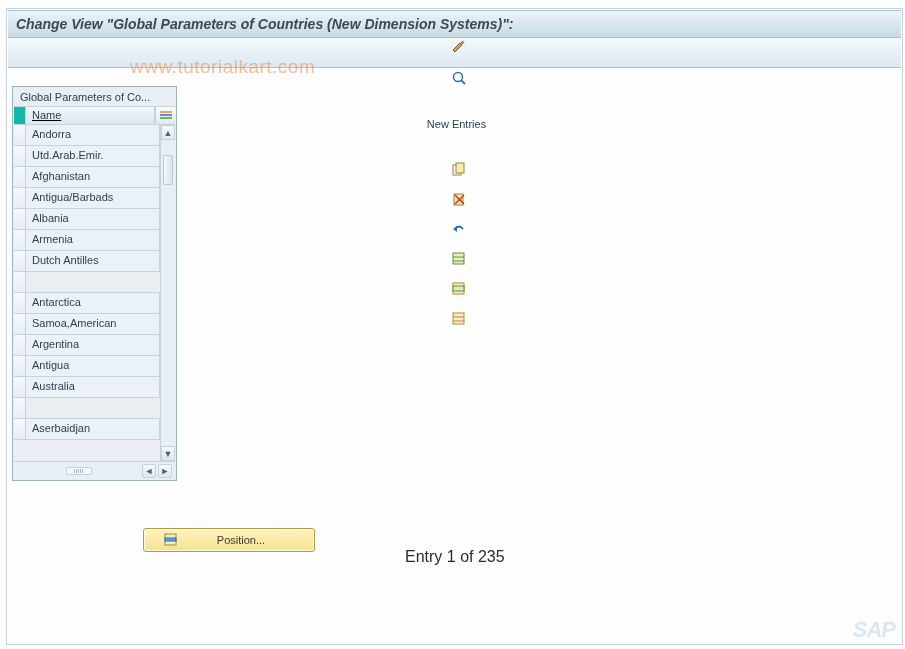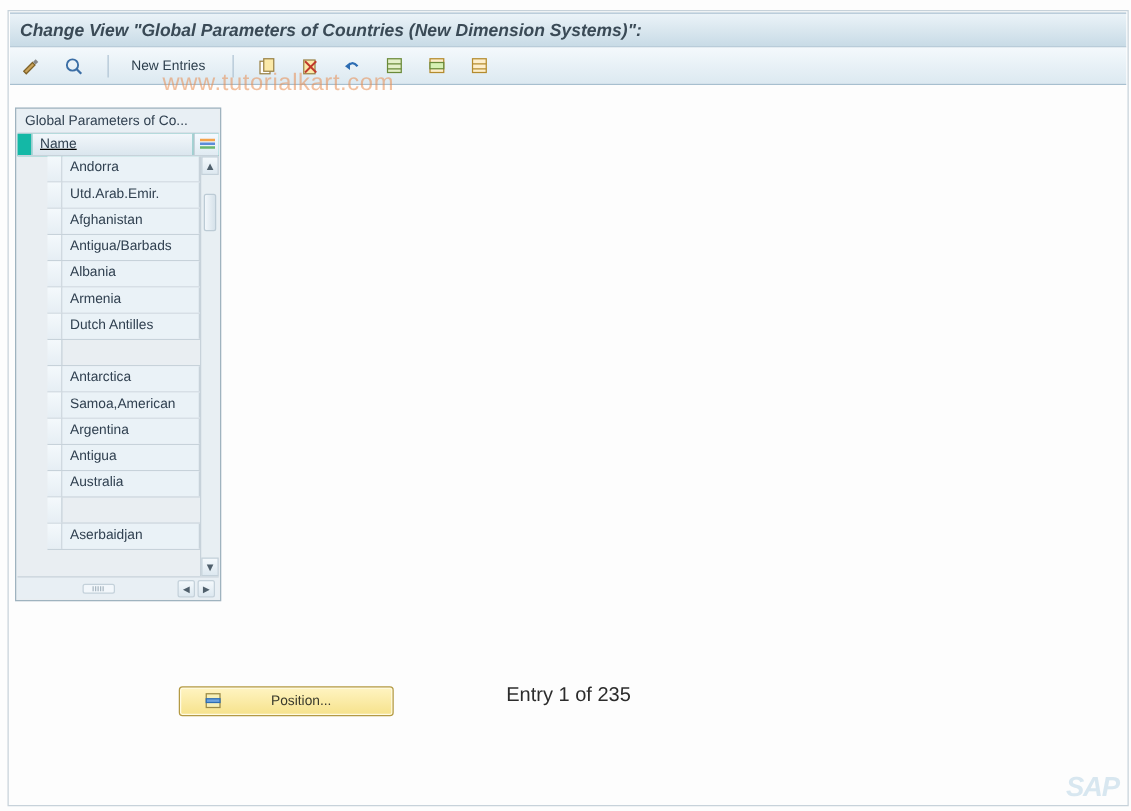--- a/index.html
+++ b/index.html
@@ -34,20 +34,21 @@
   .toolbar {
     position: absolute;
     left: 8px; right: 4px; top: 38px;
     height: 30px;
     background: linear-gradient(#f4f9fc, #dce9f1);
     border-bottom: 1px solid #a7bfcf;
     display: flex;
     align-items: center;
     padding-left: 8px;
     gap: 16px;
+    flex-direction: column;
   }
   .tb-icon {
     width: 18px; height: 18px;
     display: flex;
     align-items: center;
     justify-content: center;
     cursor: pointer;
   }
   .tb-sep {
     width: 1px; height: 18px;
@@ -117,21 +118,20 @@
   .cfg-icon { width: 12px; height: 10px; }
   .cfg-icon div { height: 2px; margin-bottom: 1px; }
   .cfg-icon .o { background:#f5a44b; } .cfg-icon .b{background:#5d8bd8;} .cfg-icon .g{background:#69b66f;}
   .grid-body {
     display: flex;
     height: 336px;
   }
   .rows {
     flex: 1;
     overflow: hidden;
-    padding-left: 24px;
   }
   .row {
     display: flex;
     height: 21px;
     border-bottom: 1px solid #c7d2da;
   }
   .row .rowmark {
     width: 12px;
     min-width: 12px;
     background: linear-gradient(#f4f9fc,#e6eef4);
@@ -214,21 +214,20 @@
     left: 143px; top: 528px;
     width:172px; height:24px;
     background: linear-gradient(#fff4c2,#f6e28b);
     border:1px solid #b49a44;
     border-radius:3px;
     display:flex;
     align-items:center;
     padding:0 20px;
     gap:10px;
     box-shadow: inset 0 0 0 1px #fffbe3;
-    margin-top: 21px;
   }
   .pos-btn .pi {
     width:14px;height:14px;
     display:flex;align-items:center;justify-content:center;
   }
   .pos-btn span {
     flex:1;
     text-align:center;
     font-size:11px;
     color:#3a3a2c;

